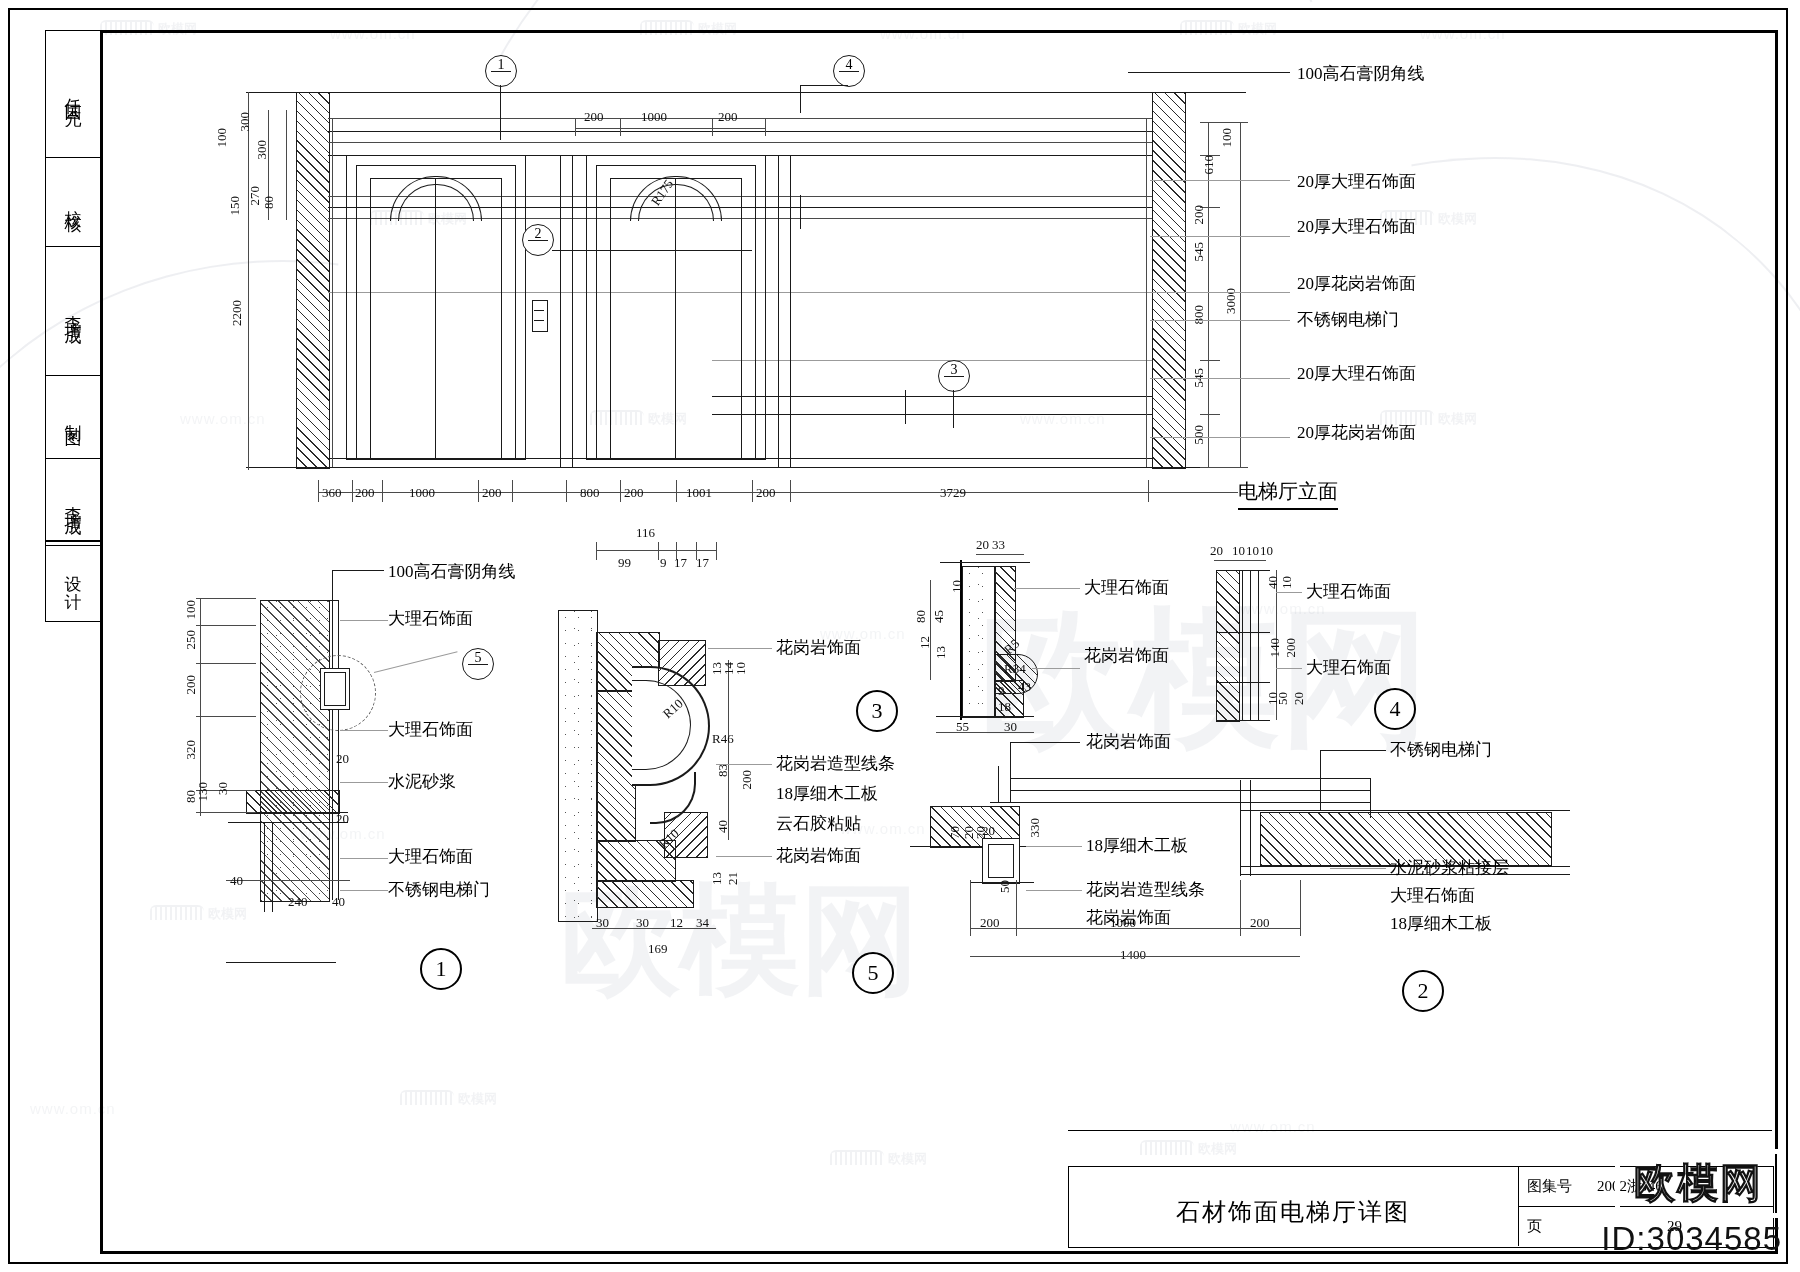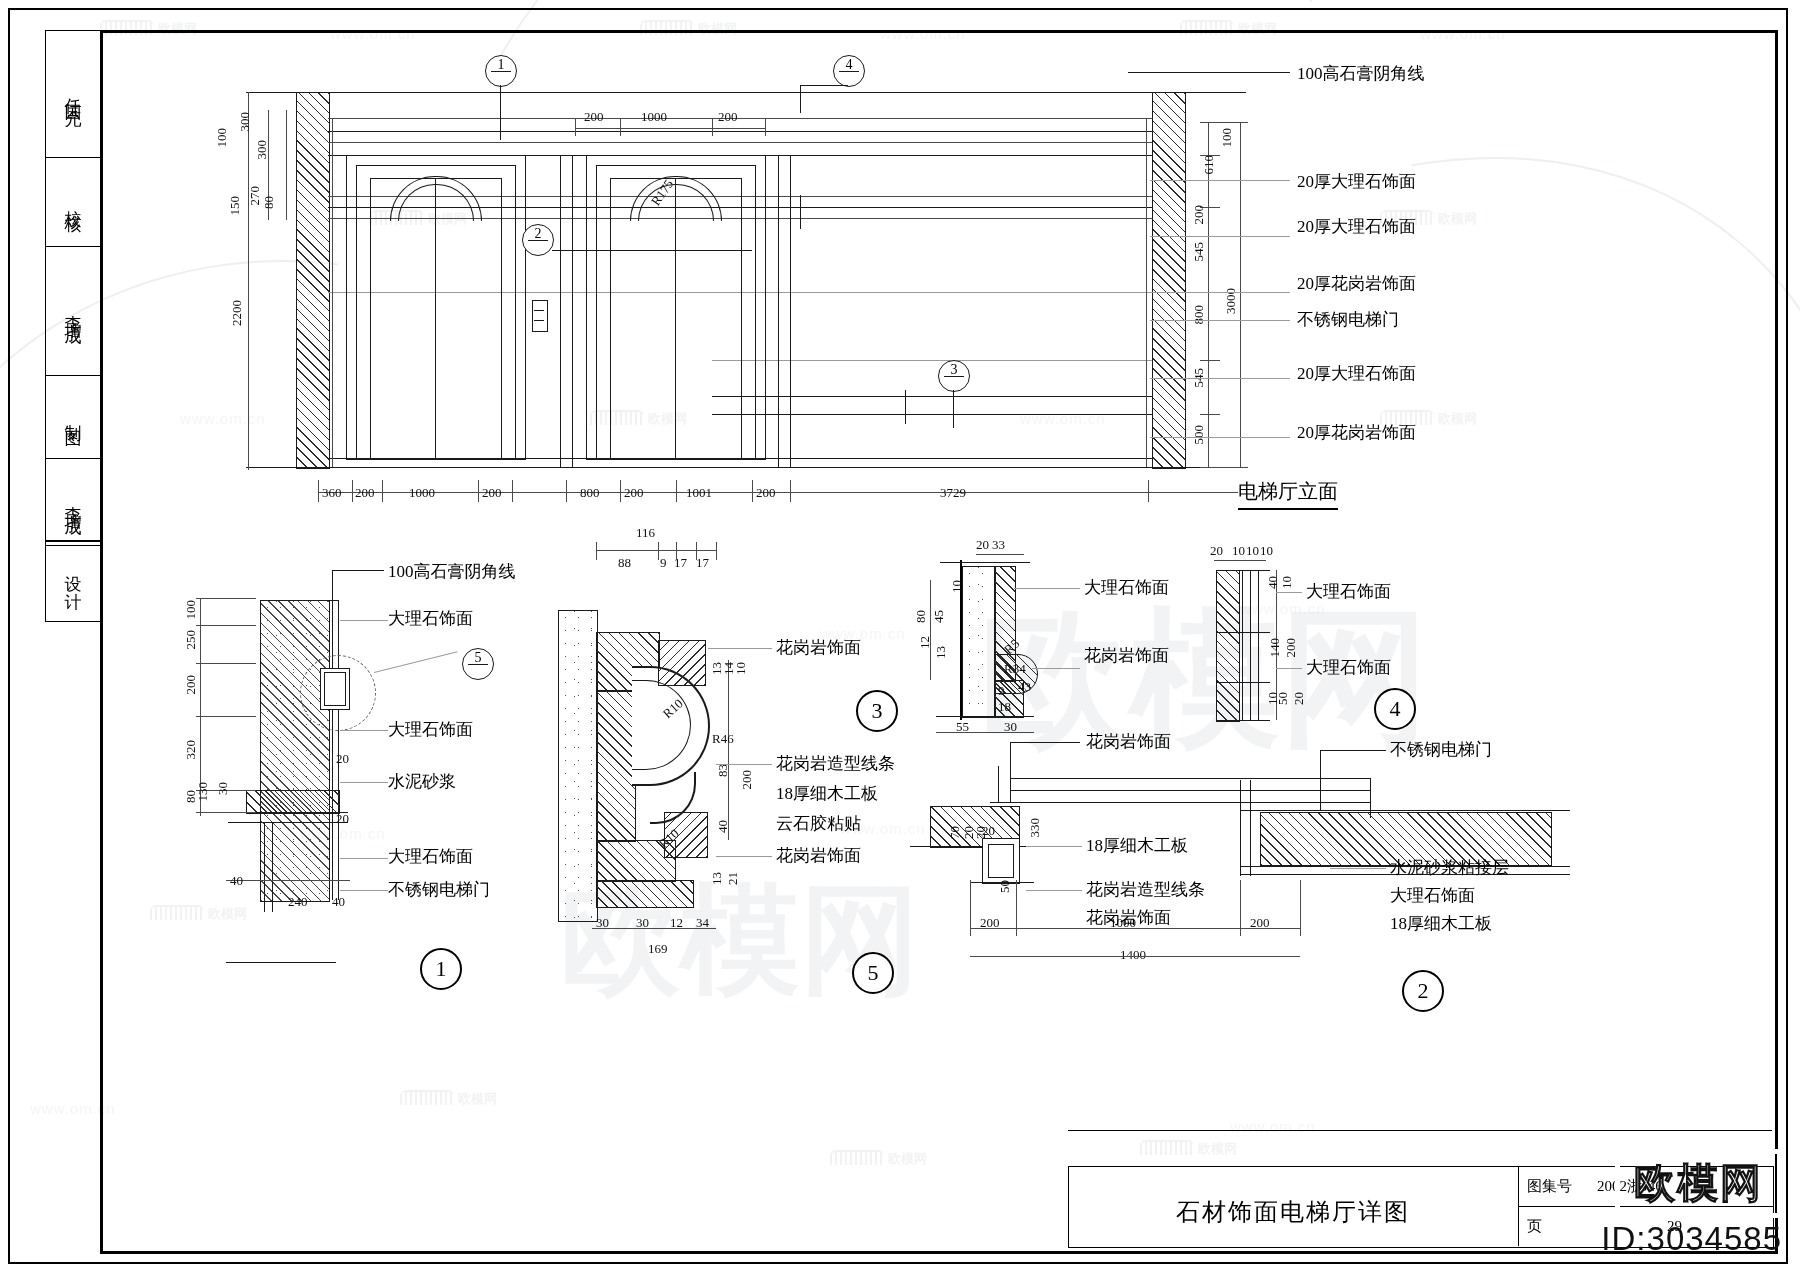--- a/index.html
+++ b/index.html
@@ -415,21 +415,21 @@
     <div class="hatch-r" style="left:118px;top:120px;width:46px;height:44px;"></div>
     <div class="hatch-r" style="left:124px;top:292px;width:42px;height:44px;"></div>
 
     <div class="ln hl thin" style="left:56px;top:30px;width:120px;"></div>
     <div class="ln vl thin" style="left:56px;top:22px;height:18px;"></div>
     <div class="ln vl thin" style="left:118px;top:22px;height:18px;"></div>
     <div class="ln vl thin" style="left:136px;top:22px;height:18px;"></div>
     <div class="ln vl thin" style="left:156px;top:22px;height:18px;"></div>
     <div class="ln vl thin" style="left:176px;top:22px;height:18px;"></div>
     <div class="dim" style="left:96px;top:6px;">116</div>
-    <div class="dim" style="left:78px;top:36px;">88</div>
+    <div class="dim" style="left:78px;top:36px;">99</div>
     <div class="dim" style="left:120px;top:36px;">9</div>
     <div class="dim" style="left:134px;top:36px;">17</div>
     <div class="dim" style="left:156px;top:36px;">17</div>
 
     <div class="ln vl thin" style="left:188px;top:140px;height:180px;"></div>
     <div class="dimv" style="left:170px;top:142px;">13</div>
     <div class="dimv" style="left:182px;top:142px;">14</div>
     <div class="dimv" style="left:194px;top:142px;">10</div>
     <div class="dim" style="left:172px;top:212px;">R46</div>
     <div class="dimv" style="left:176px;top:244px;">83</div>

